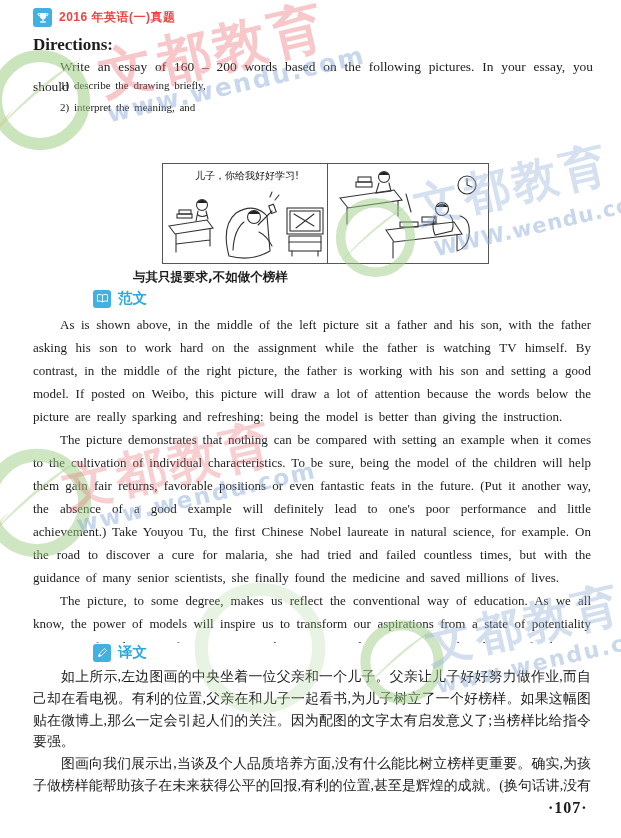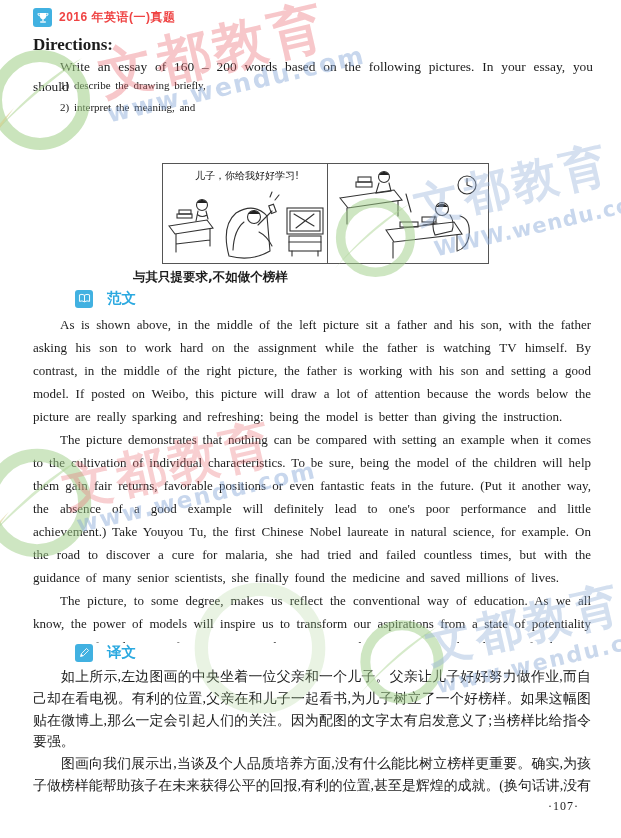--- a/index.html
+++ b/index.html
@@ -28,38 +28,38 @@
 
   
   .cartoon { position:absolute; top:163px; left:133px; width:356px; }
   .panel { border:1px solid #555; background:#fff; position:absolute; top:0; }
   .panel-left  { left:0;     width:167px; height:101px;margin-left:29px; }
   .panel-right { left:194px; width:162px; height:101px; }
   .cartoon-caption { position:absolute; top:269px; left:133px; width:356px;
     font-size:12.5px; font-weight:bold;
     font-family:"DejaVu Sans","Liberation Sans",sans-serif; }
 
-  .sec-hdr { position:absolute; left:31px; display:flex; align-items:center; gap:14px;padding-left:44px; }
+  .sec-hdr { position:absolute; left:49px; display:flex; align-items:center; gap:7px;padding-left:44px; }
   .sec-icon { width:18px; height:18px; background:#41b1e1; border-radius:3px;
     display:flex; align-items:center; justify-content:center; flex:0 0 auto; }
   .sec-label { font-family:"DejaVu Sans","Liberation Sans",sans-serif;
     font-size:14.5px; font-weight:bold; color:#2ba9e0; }
 
   .essay { position:absolute; top:313px; left:33px; width:558px; height:330px;
     overflow:hidden; }
   .essay p { font-size:13px; line-height:23px; text-indent:27px;
     word-spacing:2.6px; text-align:justify; }
 
   .trans { position:absolute; top:666px; left:33px; width:558px; height:134px;
     overflow:hidden; }
   .trans p { font-size:13.9px; line-height:21.8px; text-indent:28px;
     text-align:justify; font-family:"Liberation Serif","DejaVu Serif",serif; }
 
-  .page-num { position:absolute; top:799px; left:548px; font-size:12px;
-    letter-spacing:1px; }
+  .page-num { position:absolute; top:799px; left:548px; font-size:16px;
+    letter-spacing:1px;font-weight:bold; }
 
   
   .wm { position:absolute; inset:0; z-index:5; pointer-events:none; overflow:hidden; }
   .wm-brand { position:absolute; font-weight:bold; white-space:nowrap;
     font-family:"DejaVu Sans","Liberation Sans",sans-serif; letter-spacing:4px;
     transform:rotate(-13deg); transform-origin:left top; }
   .wm-url { position:absolute; font-weight:bold; white-space:nowrap;
     font-family:"DejaVu Sans","Liberation Sans",sans-serif;
     transform:rotate(-13deg); transform-origin:left top; }
   .pink { color:rgba(233,108,116,.38); }

